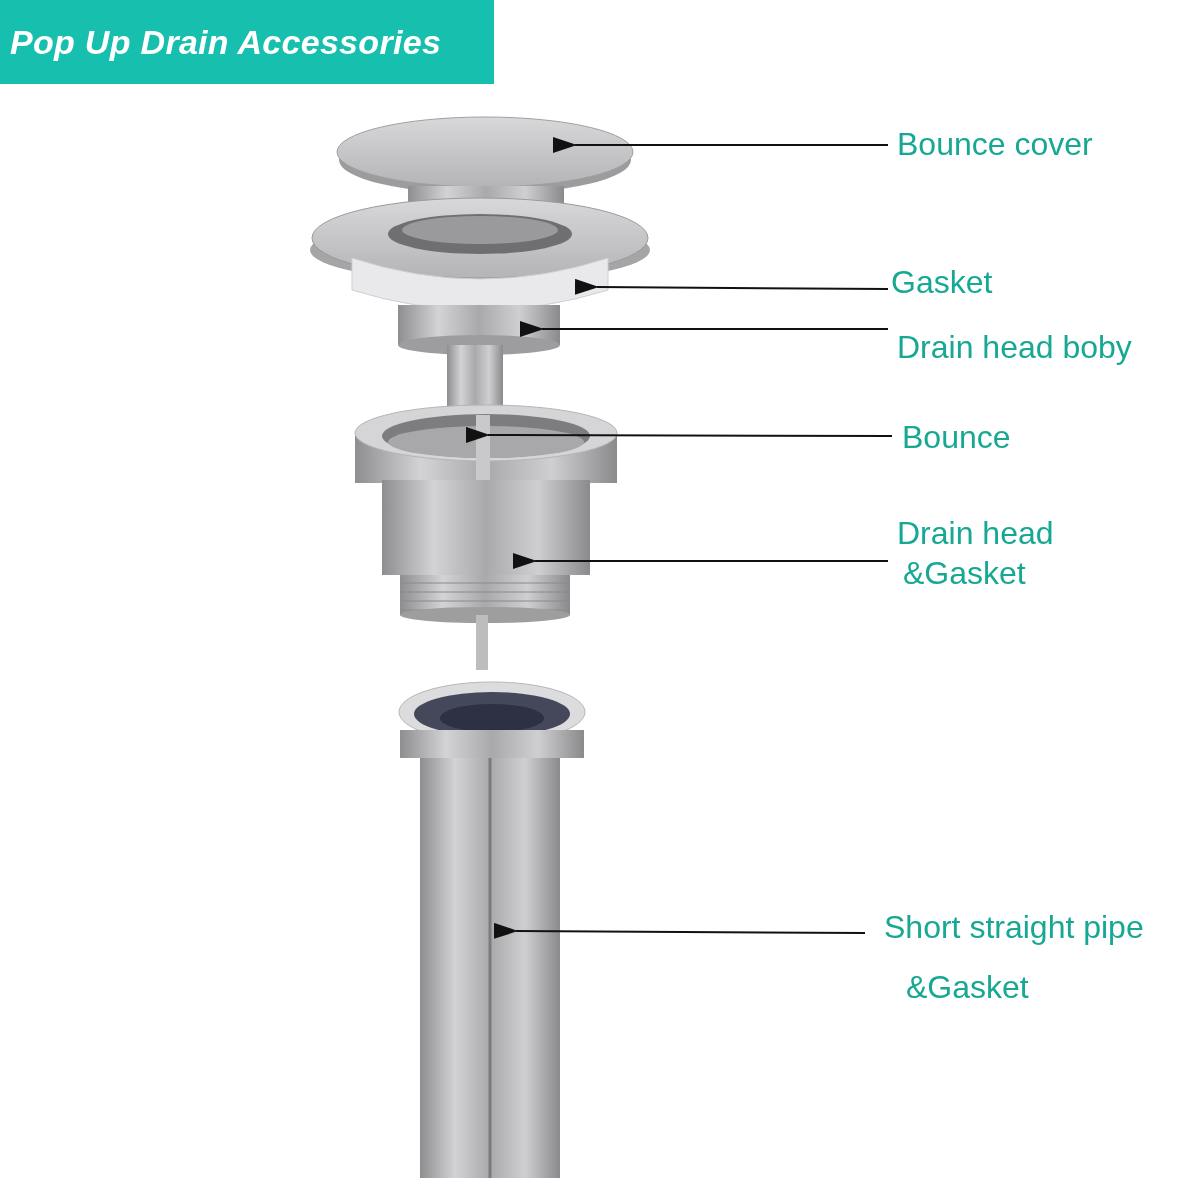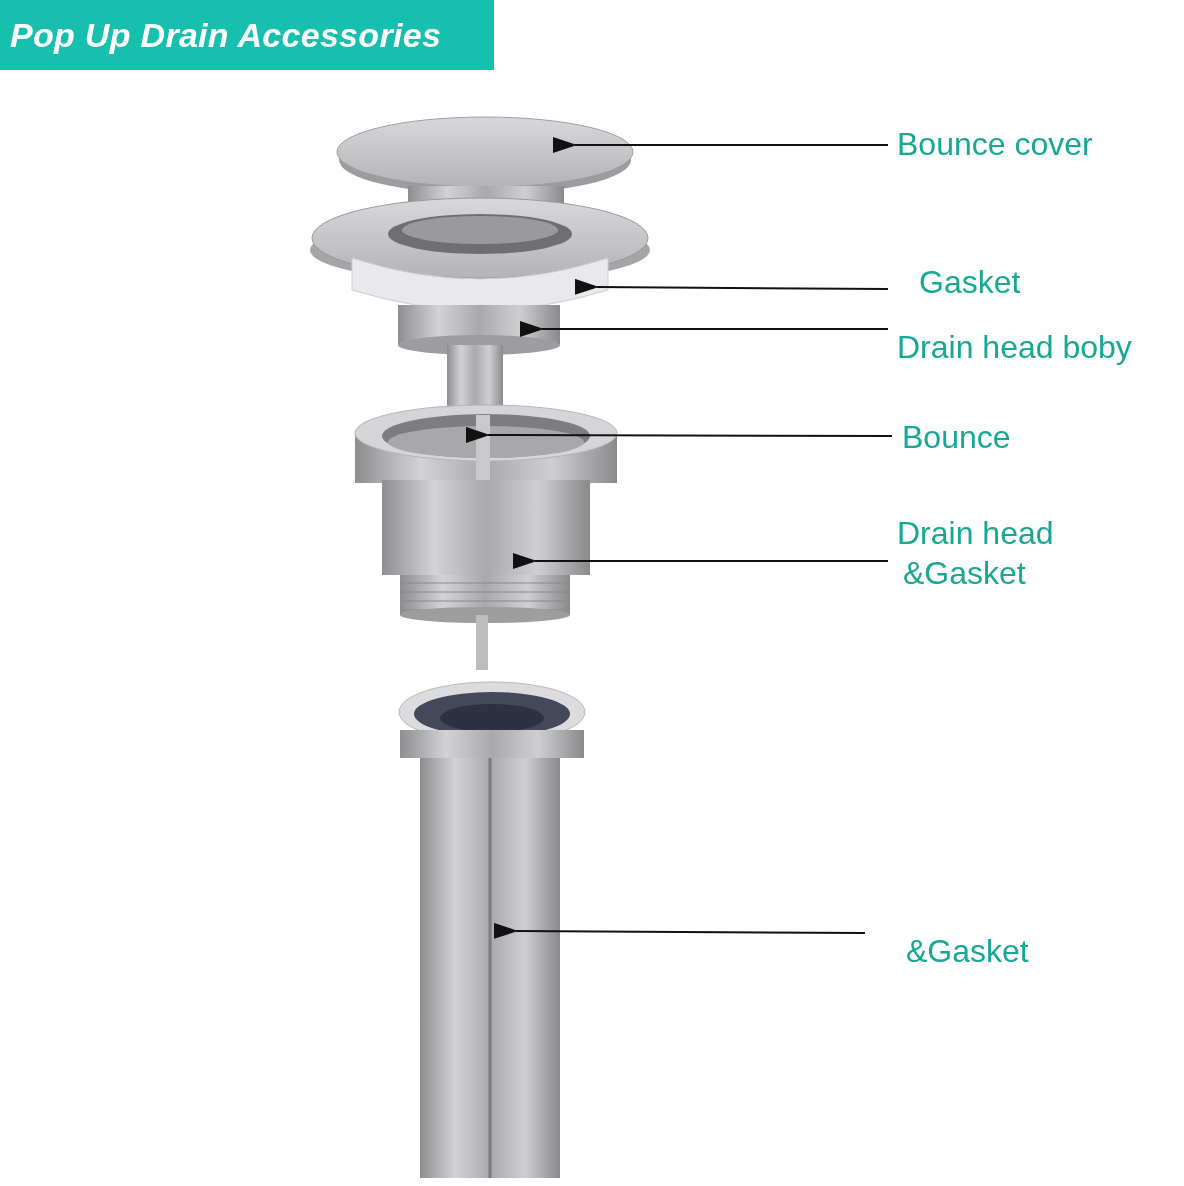--- a/index.html
+++ b/index.html
@@ -1,18 +1,18 @@
 <!DOCTYPE html>
 <html><head>
 <meta charset="utf-8">
 <style>
   html, body { margin: 0; padding: 0; background: #ffffff; }
   body { width: 1184px; height: 1186px; position: relative; overflow: hidden; font-family: "Liberation Sans", sans-serif; }
   .title-banner {
-    position: absolute; left: 0; top: 0; width: 494px; height: 70px;
+    position: absolute; left: 0; top: 0; width: 494px; height: 84px;
     background: #17bfae; display: flex; align-items: center;
   }
   .title-banner span {
     color: #ffffff; font-weight: bold; font-style: italic; font-size: 34px;
     padding-left: 10px; letter-spacing: 0.3px;
   }
   .label {
     position: absolute; color: #17a893; font-size: 32px; line-height: 36px; white-space: nowrap;
     font-family: "Liberation Sans", sans-serif;
   }
@@ -94,28 +94,29 @@
     <line x1="888" y1="329" x2="542" y2="329" marker-end="url(#arrowhead)"></line>
     <line x1="892" y1="436" x2="488" y2="435" marker-end="url(#arrowhead)"></line>
     <line x1="888" y1="561" x2="535" y2="561" marker-end="url(#arrowhead)"></line>
     <line x1="865" y1="933" x2="516" y2="931" marker-end="url(#arrowhead)"></line>
   </g>
 </svg>
 
 <div class="label" style="left:897px; top:126px;text-align:right;">
   <span>Bounce cover</span>
 </div>
-<div class="label" style="left:891px; top:264px;margin-left:28px;">
+<div class="label" style="left:891px; top:264px;">
   <span>Gasket</span>
 </div>
 <div class="label" style="left:897px; top:310px;margin-top:19px;">
   <span>Drain head boby</span>
 </div>
 <div class="label" style="left:902px; top:419px;">
   <span>Bounce</span>
 </div>
 <div class="label" style="left:897px; top:515px;">
   <div>Drain head</div>
   <div style="margin-left:6px; margin-top:4px;">&amp;Gasket</div>
 </div>
 <div class="label" style="left:884px; top:909px;">
+  <div>Short straight pipe</div>
   <div style="margin-left:22px; margin-top:24px;">&amp;Gasket</div>
 </div>
 
 </body></html>

